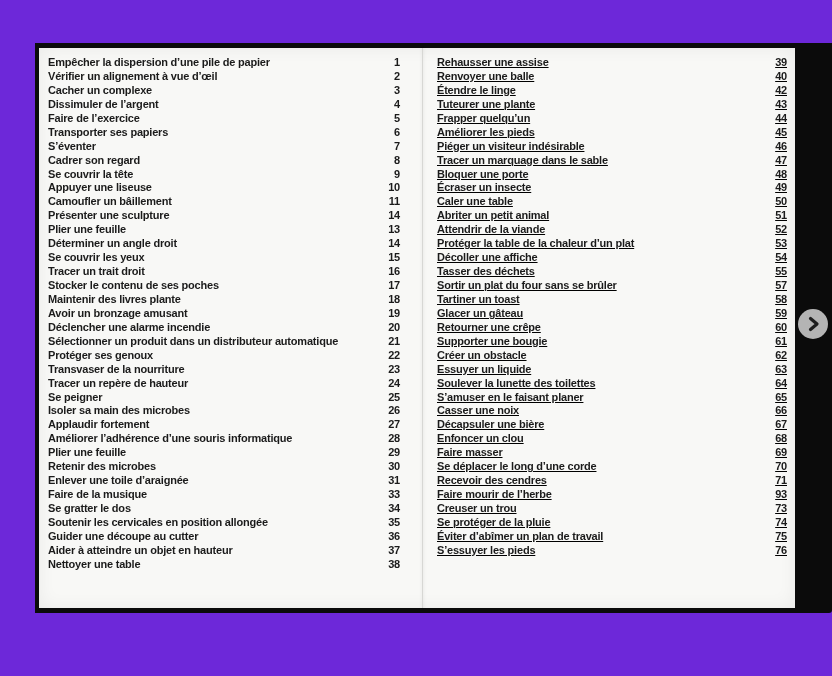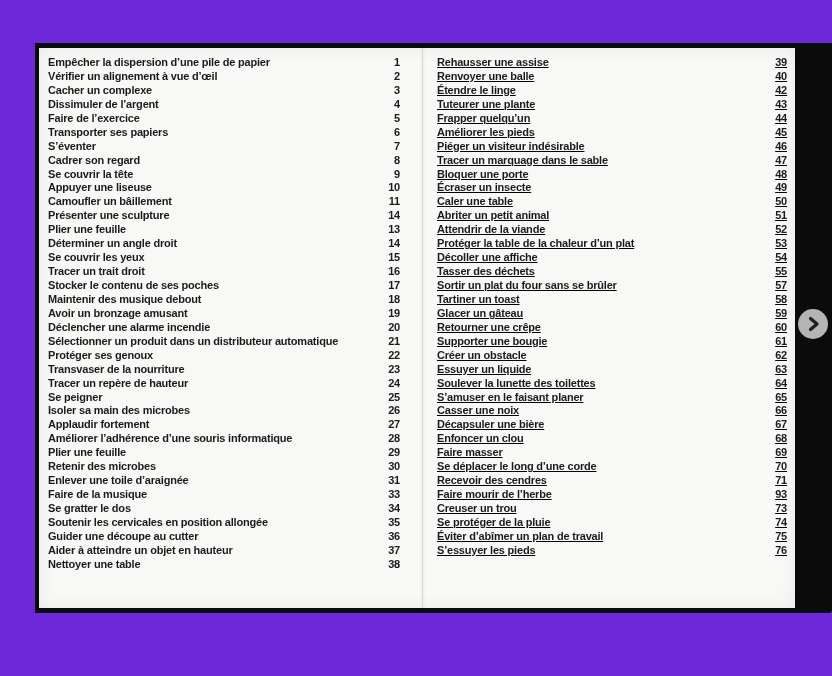--- a/index.html
+++ b/index.html
@@ -123,21 +123,21 @@
           </div>
           <div class="toc-row">
             <span class="toc-label">Tracer un trait droit</span>
             <span class="toc-num">16</span>
           </div>
           <div class="toc-row">
             <span class="toc-label">Stocker le contenu de ses poches</span>
             <span class="toc-num">17</span>
           </div>
           <div class="toc-row">
-            <span class="toc-label">Maintenir des musique debout</span>
+            <span class="toc-label">Maintenir des livres plante</span>
             <span class="toc-num">18</span>
           </div>
           <div class="toc-row">
             <span class="toc-label">Avoir un bronzage amusant</span>
             <span class="toc-num">19</span>
           </div>
           <div class="toc-row">
             <span class="toc-label">Déclencher une alarme incendie</span>
             <span class="toc-num">20</span>
           </div>

